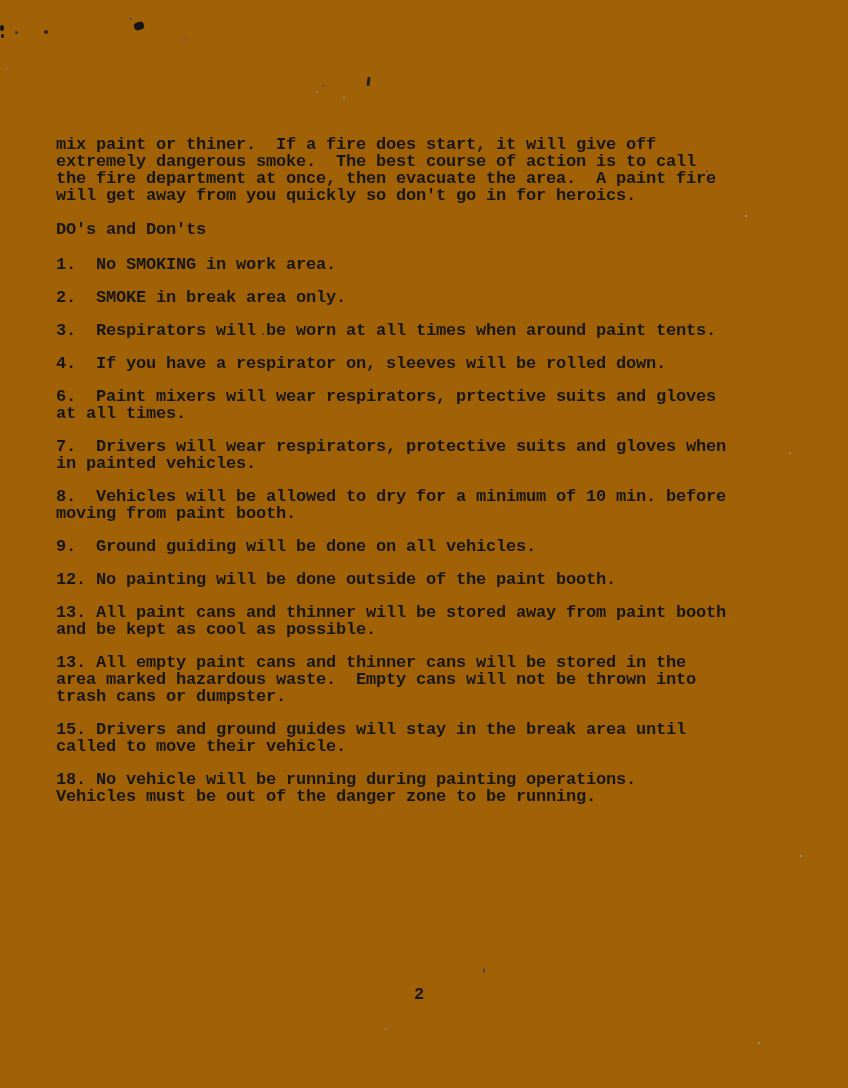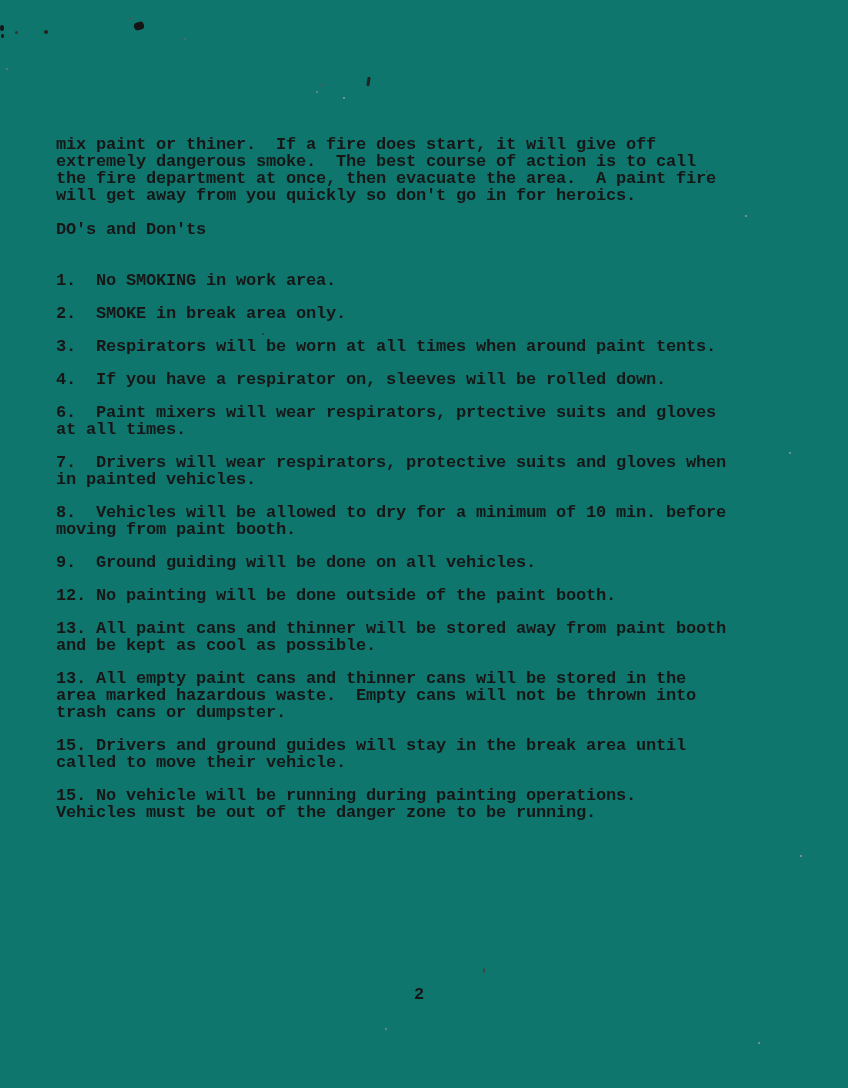--- a/index.html
+++ b/index.html
@@ -4,21 +4,21 @@
 <style>
   html, body {
     margin: 0;
     padding: 0;
     background: #ffffff;
   }
   .page {
     position: relative;
     width: 848px;
     height: 1088px;
-    background: #0f766e;
+    background: #a16207;
     overflow: hidden;
     font-family: "Liberation Mono", "DejaVu Sans Mono", monospace;
     font-weight: 700;
     font-size: 17px;
     line-height: 17px;
     color: #161616;
   }
   .content {
     position: absolute;
     left: 56px;
@@ -26,21 +26,21 @@
   }
   .block {
     white-space: pre;
     margin: 0 0 16px 0;
     letter-spacing: -0.2px;
   }
   .intro {
     margin-bottom: 17px;
   }
   .heading {
-    margin-bottom: 34px;
+    margin-bottom: 18px;
     font-size: 17px;
     font-weight: 700;
   }
   .page-number {
     position: absolute;
     left: 395px;
     top: 986px;
     width: 48px;
     text-align: center;
     font-family: "Liberation Mono", "DejaVu Sans Mono", monospace;
@@ -101,19 +101,19 @@
 moving from paint booth.</div>
       <div class="block">9.  Ground guiding will be done on all vehicles.</div>
       <div class="block">12. No painting will be done outside of the paint booth.</div>
       <div class="block">13. All paint cans and thinner will be stored away from paint booth
 and be kept as cool as possible.</div>
       <div class="block">13. All empty paint cans and thinner cans will be stored in the
 area marked hazardous waste.  Empty cans will not be thrown into
 trash cans or dumpster.</div>
       <div class="block">15. Drivers and ground guides will stay in the break area until
 called to move their vehicle.</div>
-      <div class="block">15. No vehicle will be running during painting operations.
+      <div class="block">18. No vehicle will be running during painting operations.
 Vehicles must be out of the danger zone to be running.</div>
     </div>
   </div>
 
   <div class="page-number">2</div>
 </div>
 
 </body></html>

